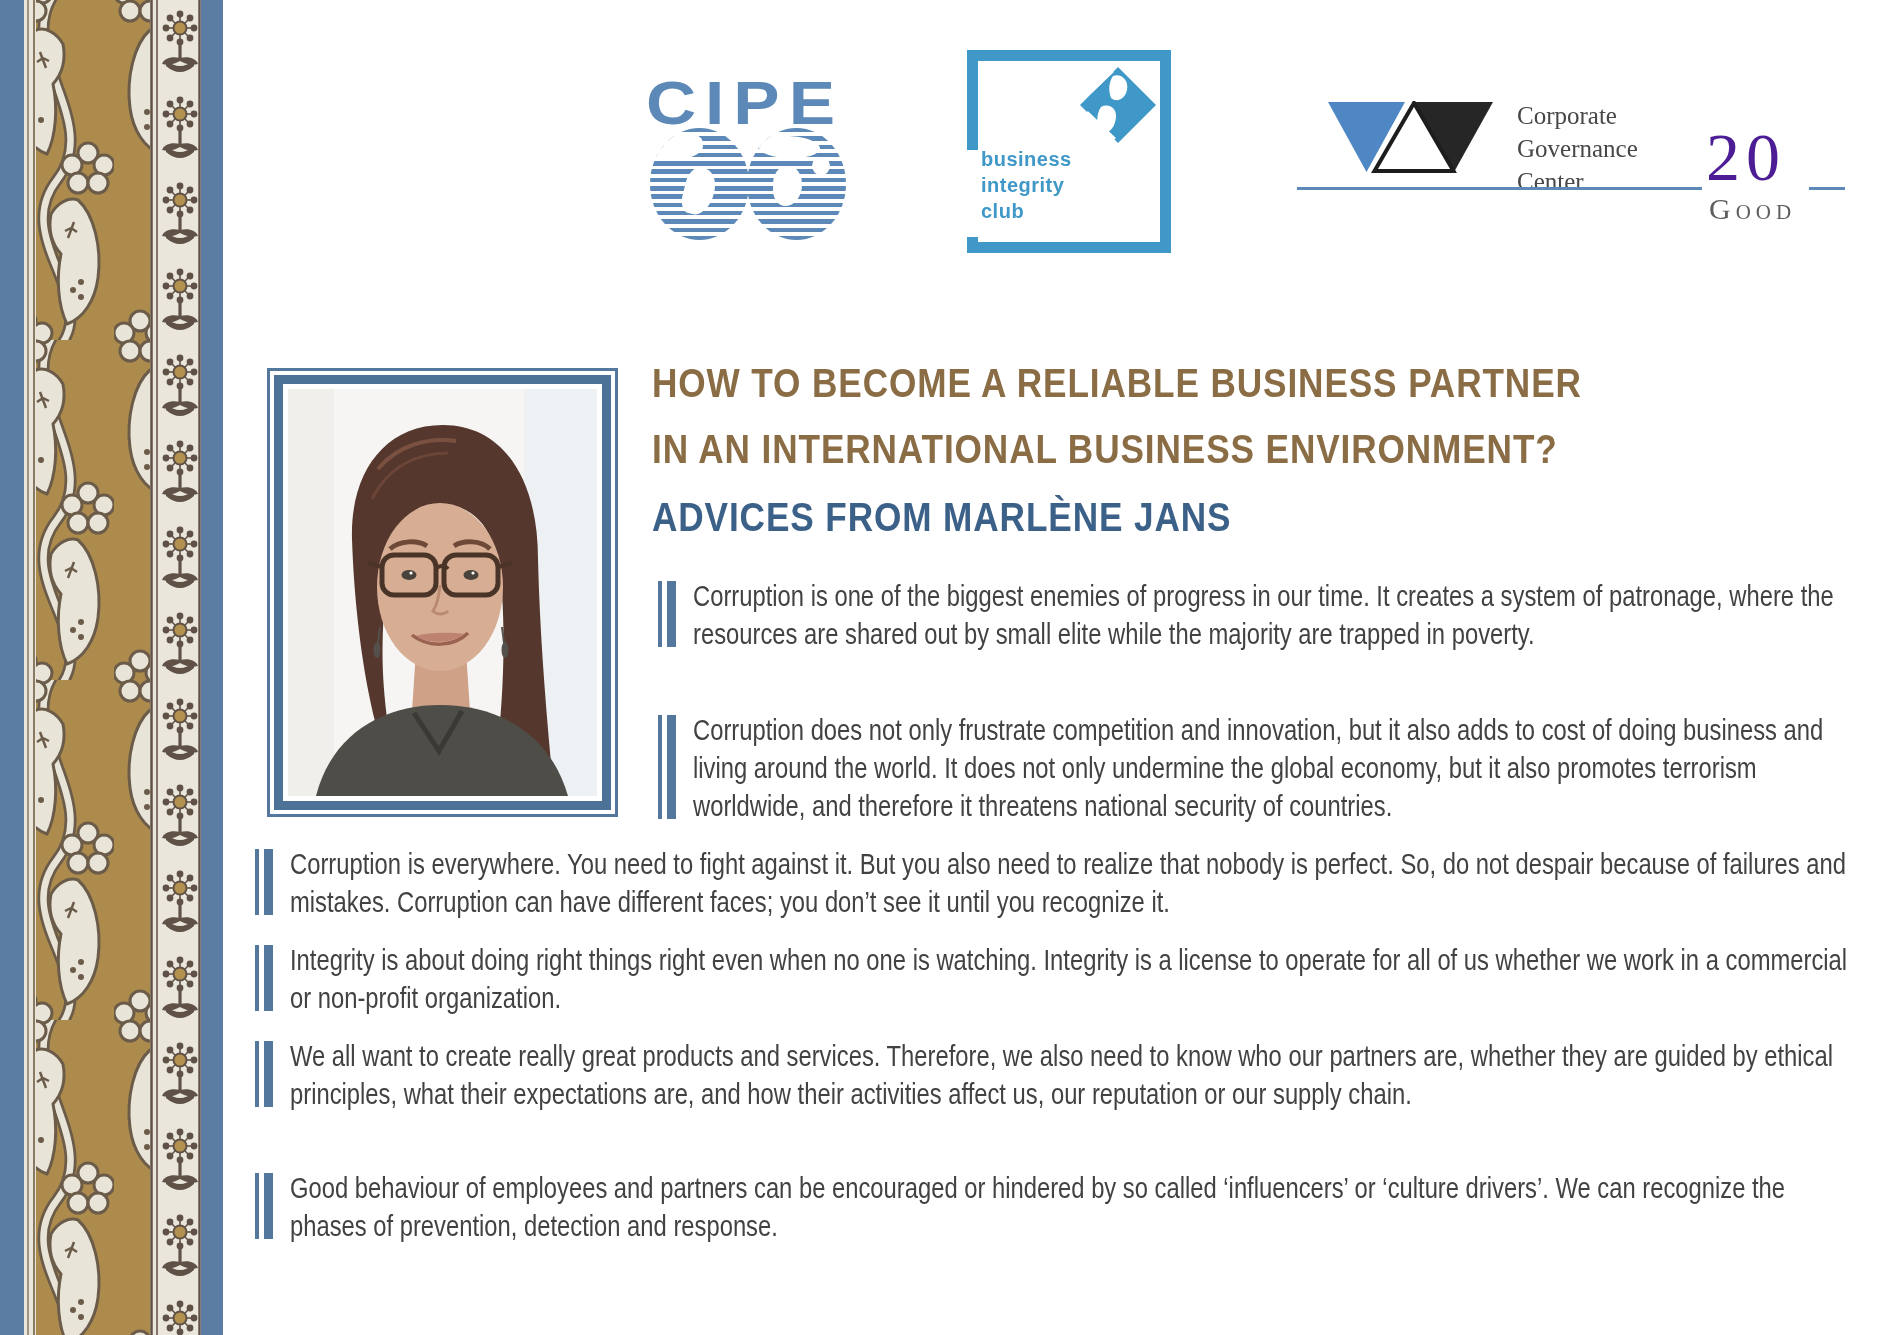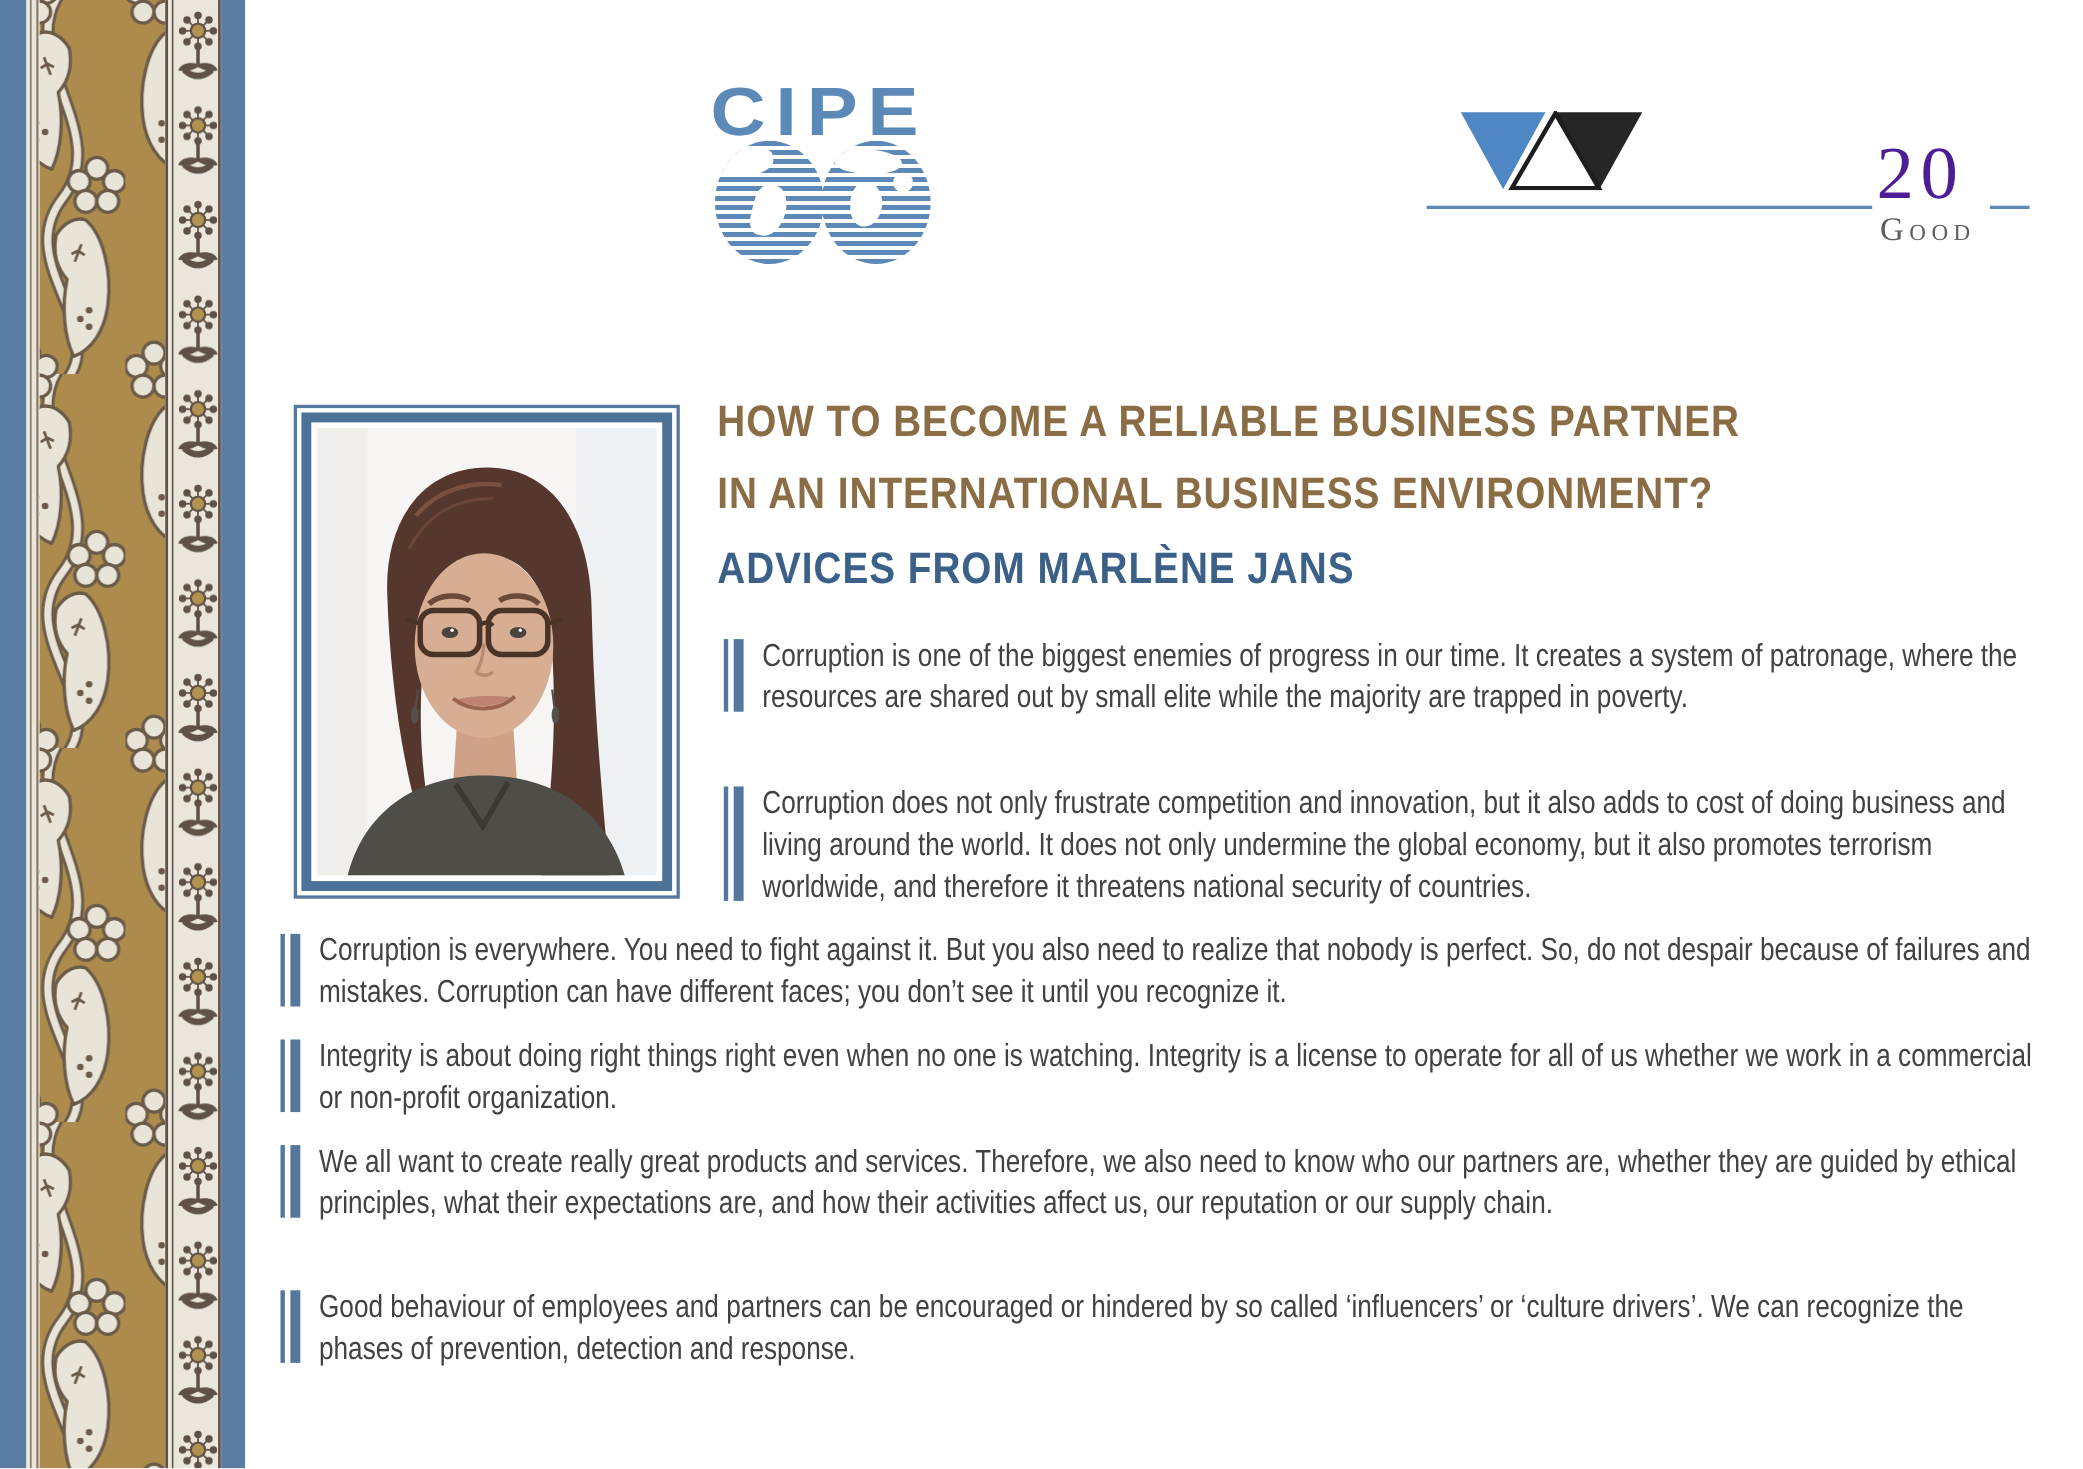--- a/index.html
+++ b/index.html
@@ -157,26 +157,52 @@
           <div class="blob g1b"></div>
       </div>
       <div class="globe">
         <div class="blob g2a"></div>
           <div class="blob g2b"></div>
           <div class="blob g2c"></div>
       </div>
     </div>
   </div>
 
+  <div class="bic">
+    <svg width="212" height="210" viewBox="0 0 212 210">
+      <rect x="4" y="4" width="204" height="11" fill="#3f98c7"></rect>
+      <rect x="197" y="4" width="11" height="203" fill="#3f98c7"></rect>
+      <rect x="4" y="196" width="204" height="11" fill="#3f98c7"></rect>
+      <rect x="4" y="4" width="11" height="100" fill="#3f98c7"></rect>
+      <rect x="4" y="191" width="11" height="16" fill="#3f98c7"></rect>
+      <g>
+        <polygon points="155,21 193,59 155,97 117,59" fill="#3f98c7"></polygon>
+        <path d="M150,30 C158,27 166,34 164,44 C162,53 154,57 148,52 C145,44 146,36 150,30 Z" fill="#ffffff"></path>
+        <path d="M138,61 C146,57 153,62 153,70 C153,80 146,89 138,88 C133,80 133,68 138,61 Z" fill="#ffffff"></path>
+        <path d="M128,46 L150,25" stroke="#ffffff" stroke-width="2.5" fill="none"></path>
+        <path d="M124,66 L152,93" stroke="#ffffff" stroke-width="2.5" fill="none"></path>
+      </g>
+    </svg>
+    <div class="bic-text">
+      <span>business</span>
+      <span>integrity</span>
+      <span>club</span>
+    </div>
+  </div>
 
   <svg class="cgc-tris" viewBox="0 0 165 72">
     <polygon points="0,1 77,1 38.5,71" fill="#4e87c4"></polygon>
     <polygon points="87,1 165,1 126,71" fill="#262626"></polygon>
     <polygon points="86,2 125.5,70 46.5,70" fill="#ffffff" stroke="#1d1d1d" stroke-width="4" stroke-linejoin="miter"></polygon>
   </svg>
+  <div class="cgc-text">
+    <span>Corporate</span>
+    <span>Governance</span>
+    <span>Center</span>
+  </div>
   <div class="cgc-rule"></div>
   <div class="cgc-rule2"></div>
 
   <div class="anniv-num">20</div>
   <div class="anniv-label">Good</div>
 
   <div class="photo-frame">
     <div class="photo-frame-inner">
       <svg class="portrait" width="309" height="407" viewBox="0 0 309 407">
         <rect width="309" height="407" fill="#f6f5f3"></rect>

